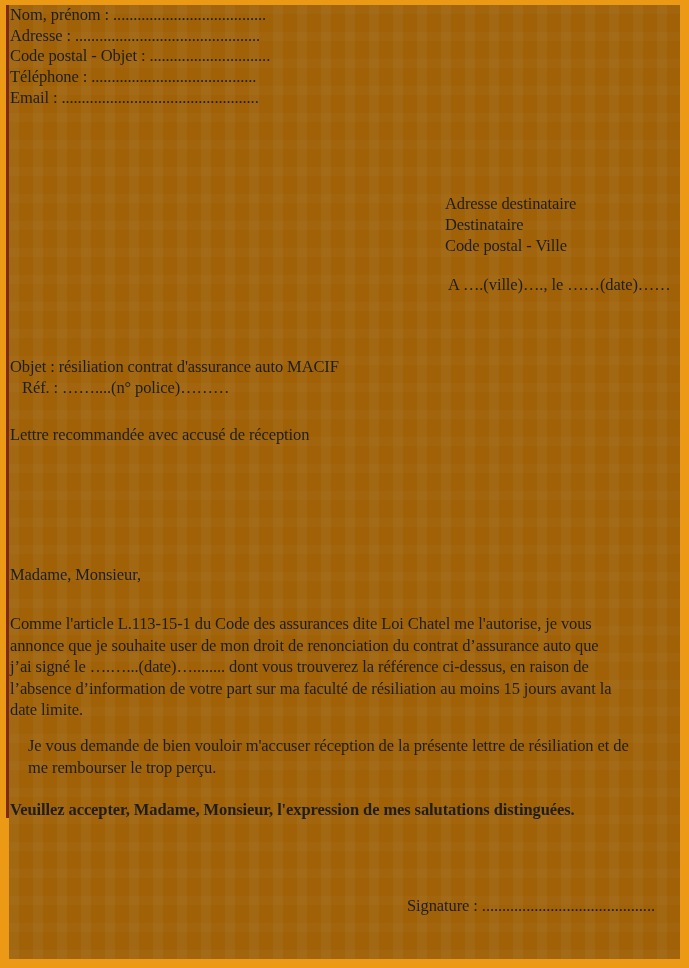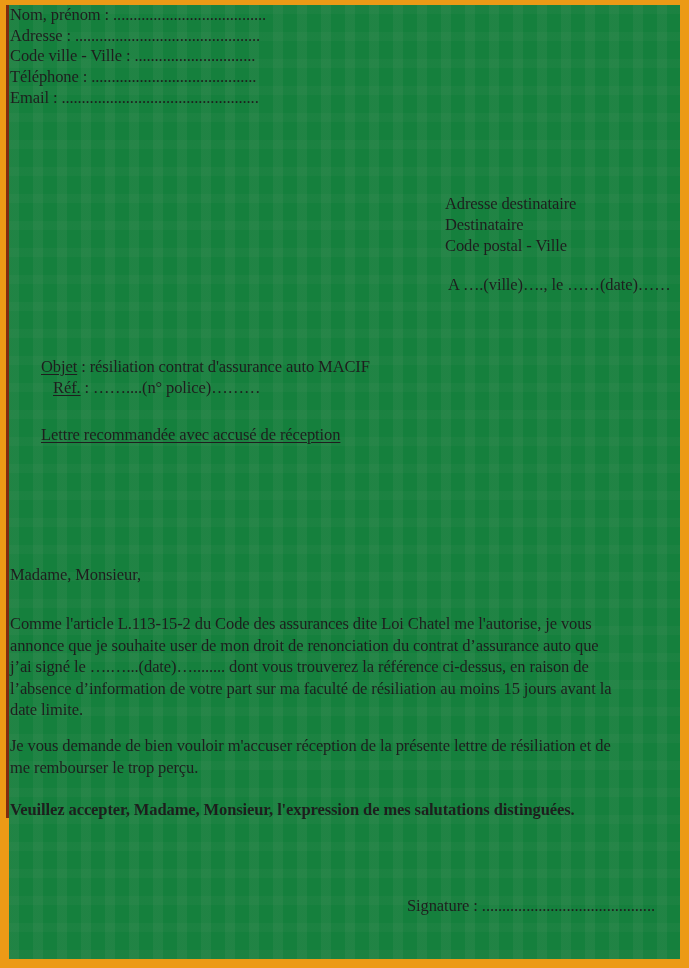--- a/index.html
+++ b/index.html
@@ -12,53 +12,53 @@
     color:#1e1e1e;
     font-size:16.5px;
     letter-spacing:-0.1px;
   }
   .accent-line {
     position:absolute; left:6px; top:5px; width:3px; height:813px;
     background:#7E2B10; z-index:3;
   }
   .paper {
     position:absolute; left:9px; top:5px; width:671px; height:954px;
-    background:#15803d; z-index:1;
+    background:#a16207; z-index:1;
   }
   .paper::after {
     content:""; position:absolute; inset:0; pointer-events:none;
     background:
       repeating-linear-gradient(90deg, rgba(183,178,166,0.07) 0 10px, transparent 10px 24px),
       repeating-linear-gradient(0deg, rgba(183,178,166,0.04) 0 9px, transparent 9px 27px);
   }
   .block { position:absolute; white-space:nowrap; z-index:2; }
   .sender-block   { left:1px;   top:0;     line-height:20.7px; }
   .recipient-block{ left:436px; top:188px; line-height:21px; }
   .date-line      { left:439px; top:269px; line-height:21px; }
   .subject-line   { left:1px;   top:351px; line-height:21px; }
   .ref-line       { left:1px;   top:372px; line-height:21px;margin-left:12px; }
   .mention-line   { left:1px;   top:419px; line-height:21px; }
   .salutation     { left:1px;   top:559px; line-height:21px; }
   .paragraph-1    { left:1px;   top:608px; line-height:21.5px; }
-  .paragraph-2    { left:1px;   top:730px; line-height:21.5px; }
+  .paragraph-2    { left:1px;   top:730px; line-height:21.5px;padding-left:18px; }
   .closing-line   { left:1px;   top:794px; line-height:21.5px;font-weight:bold; }
   .signature-line { left:398px; top:890px; line-height:21px; }
-  .ul { text-decoration:underline; text-underline-offset:2px; text-decoration-thickness:1.4px;padding-left:31px; }
+  .ul { text-underline-offset:2px; text-decoration-thickness:1.4px; }
 </style>
 </head>
 <body>
 
 <div class="page">
   <div class="accent-line"></div>
   <div class="paper">
 
     <div class="block sender-block">
       <div>Nom, prénom : ......................................</div>
       <div>Adresse : ..............................................</div>
-      <div>Code ville - Ville : ..............................</div>
+      <div>Code postal - Objet : ..............................</div>
       <div>Téléphone : .........................................</div>
       <div>Email : .................................................</div>
     </div>
 
     <div class="block recipient-block">
       <div>Adresse destinataire</div>
       <div>Destinataire</div>
       <div>Code postal - Ville</div>
     </div>
 
@@ -72,21 +72,21 @@
       <span class="ul">Réf.</span><span> : ……....(n° police)………</span>
     </div>
 
     <div class="block mention-line">
       <span class="ul">Lettre recommandée avec accusé de réception</span>
     </div>
 
     <div class="block salutation">Madame, Monsieur,</div>
 
     <div class="block paragraph-1">
-      <div>Comme l'article L.113-15-2 du Code des assurances dite Loi Chatel me l'autorise, je vous</div>
+      <div>Comme l'article L.113-15-1 du Code des assurances dite Loi Chatel me l'autorise, je vous</div>
       <div>annonce que je souhaite user de mon droit de renonciation du contrat d’assurance auto que</div>
       <div>j’ai signé le ….…...(date)…........ dont vous trouverez la référence ci-dessus, en raison de</div>
       <div>l’absence d’information de votre part sur ma faculté de résiliation au moins 15 jours avant la</div>
       <div>date limite.</div>
     </div>
 
     <div class="block paragraph-2">
       <div>Je vous demande de bien vouloir m'accuser réception de la présente lettre de résiliation et de</div>
       <div>me rembourser le trop perçu.</div>
     </div>

